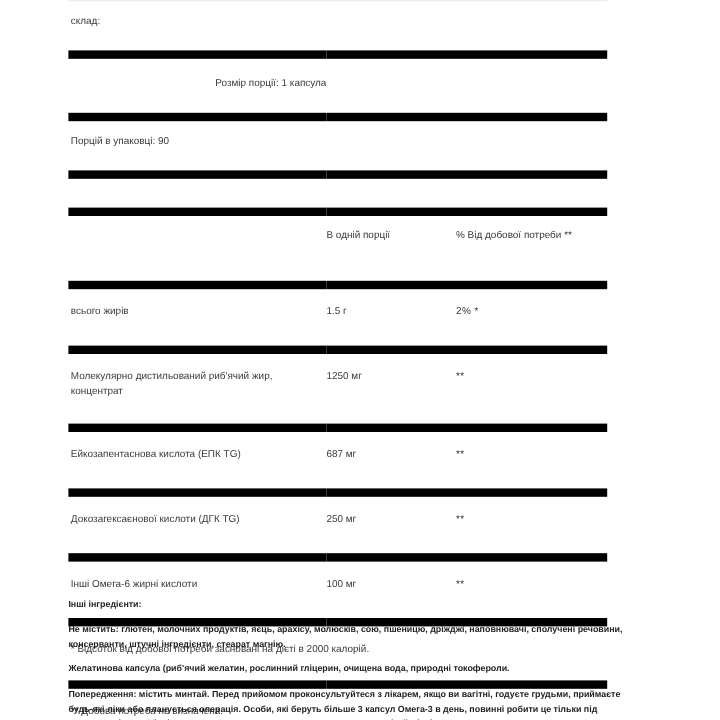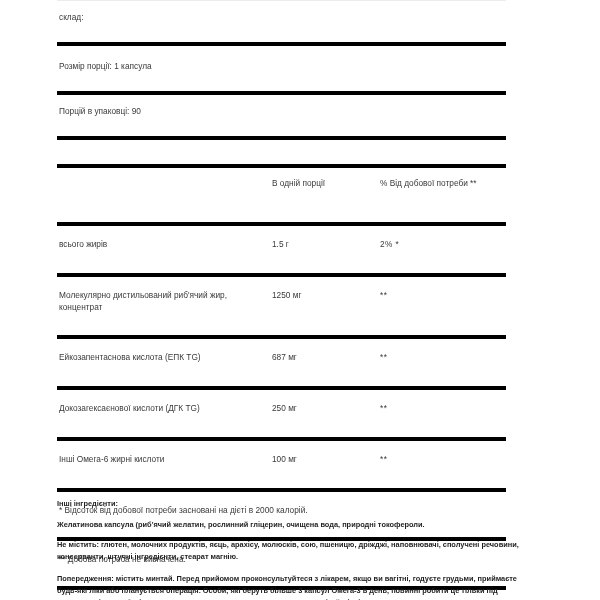--- a/index.html
+++ b/index.html
@@ -33,36 +33,36 @@
     table-layout: fixed;
     font-size: 8.3px;
     line-height: 1.45;
     color: #3a3a3a;
   }
   .facts-table col.c-name  { width: 215px; }
   .facts-table col.c-serv  { width: 108px; }
   .facts-table col.c-dv    { width: 126px; }
 
   .facts-table tr {
-    border-bottom: 4px solid #000000;
+    border-bottom: 7px solid #000000;
   }
   .facts-table tr.rule-top {
     border-top: 1px solid #ececec;
   }
   .facts-table td {
     padding: 9px 0 9px 0;
     vertical-align: top;
     text-align: left;
     font-weight: 400;
   }
   .facts-table td.pad-l { padding-left: 2px; }
 
   
   .r-compose td   { height: 21px; padding-top: 10px; padding-bottom: 10px; }
-  .r-serving td   { height: 21px; padding-top: 14px; padding-bottom: 10px; }
+  .r-serving td   { height: 21px; padding-top: 14px; padding-bottom: 10px; text-align: right; }
   .r-count td     { height: 21px; padding-top: 10px; padding-bottom: 10px; }
   .r-spacer td    { height: 24px; padding: 0; }
   .r-head td      { height: 22px; padding-top: 9px; padding-bottom: 23px; }
   .r-data td      { height: 23px; padding-top: 12px; padding-bottom: 12px; }
   .r-data2 td     { height: 34px; padding-top: 12px; padding-bottom: 12px; margin-left: 28px; }
   .r-note td      { height: 21px; padding-top: 12px; padding-bottom: 12px; }
 
   .r-head td { color: #3a3a3a; }
 
   .dv-stars {
@@ -171,18 +171,18 @@
       </tr>
 
       <tr class="r-note">
         <td class="pad-l" colspan="3">** Добова потреба не визначена.</td>
       </tr>
     </tbody>
   </table>
 
   <div class="bottom">
     <p class="ingredients-heading">Інші інгредієнти:</p>
+    <p>Не містить: глютен, молочних продуктів, яєць, арахісу, молюсків, сою, пшеницю, дріжджі, наповнювачі, сполучені речовини, консерванти, штучні інгредієнти, стеарат магнію.</p>
     <p>Желатинова капсула (риб'ячий желатин, рослинний гліцерин, очищена вода, природні токофероли.</p>
-    <p>Не містить: глютен, молочних продуктів, яєць, арахісу, молюсків, сою, пшеницю, дріжджі, наповнювачі, сполучені речовини, консерванти, штучні інгредієнти, стеарат магнію.</p>
     <p class="warn">Попередження: містить минтай. Перед прийомом проконсультуйтеся з лікарем, якщо ви вагітні, годуєте грудьми, приймаєте будь-які ліки або планується операція. Особи, які беруть більше 3 капсул Омега-3 в день, повинні робити це тільки під наглядом лікаря. Зберігати в сухому прохолодному, недоступному для дітей місці.</p>
   </div>
 
 </div>
 
 </body></html>

